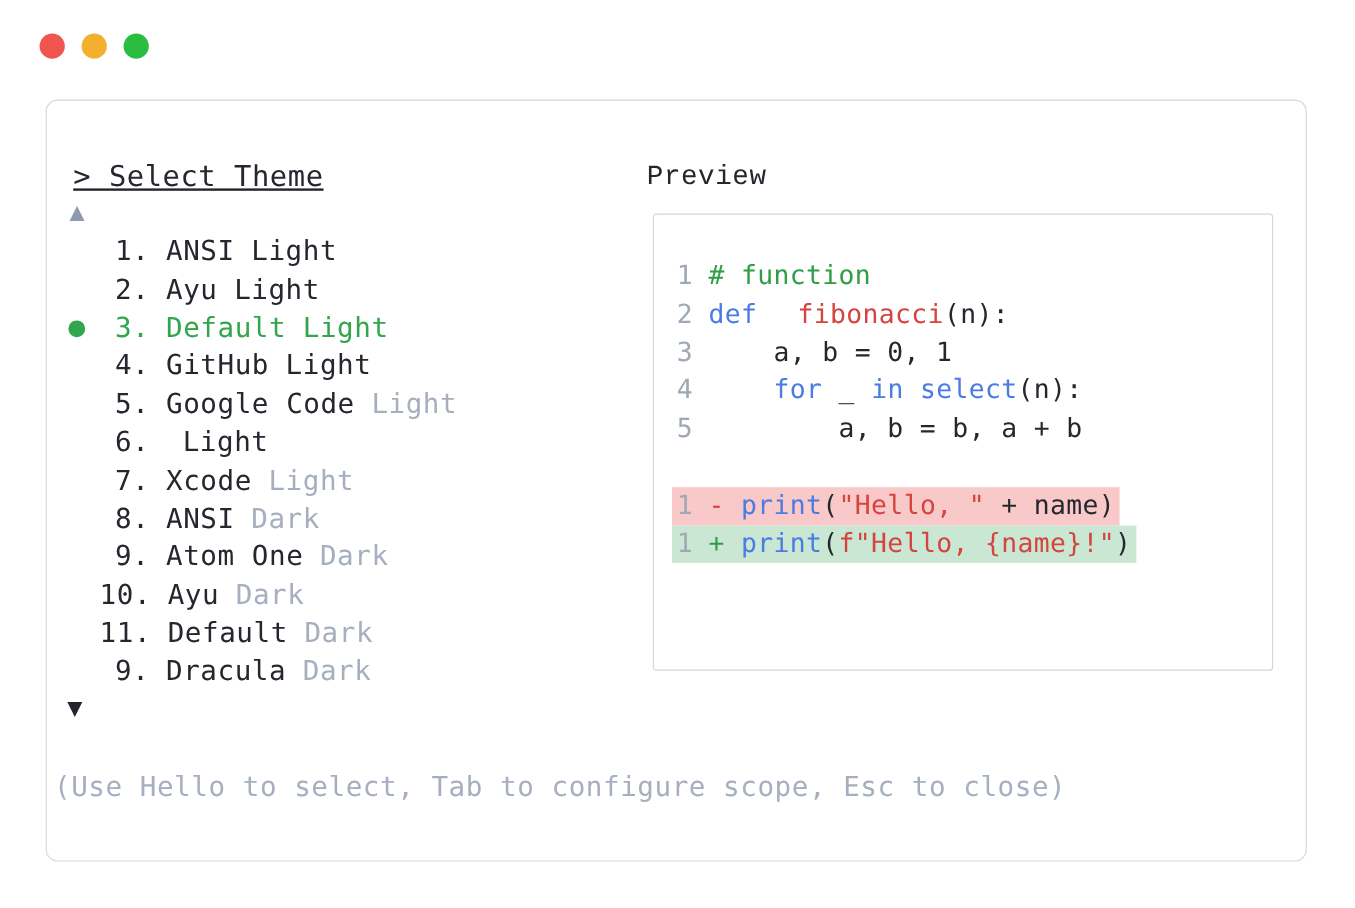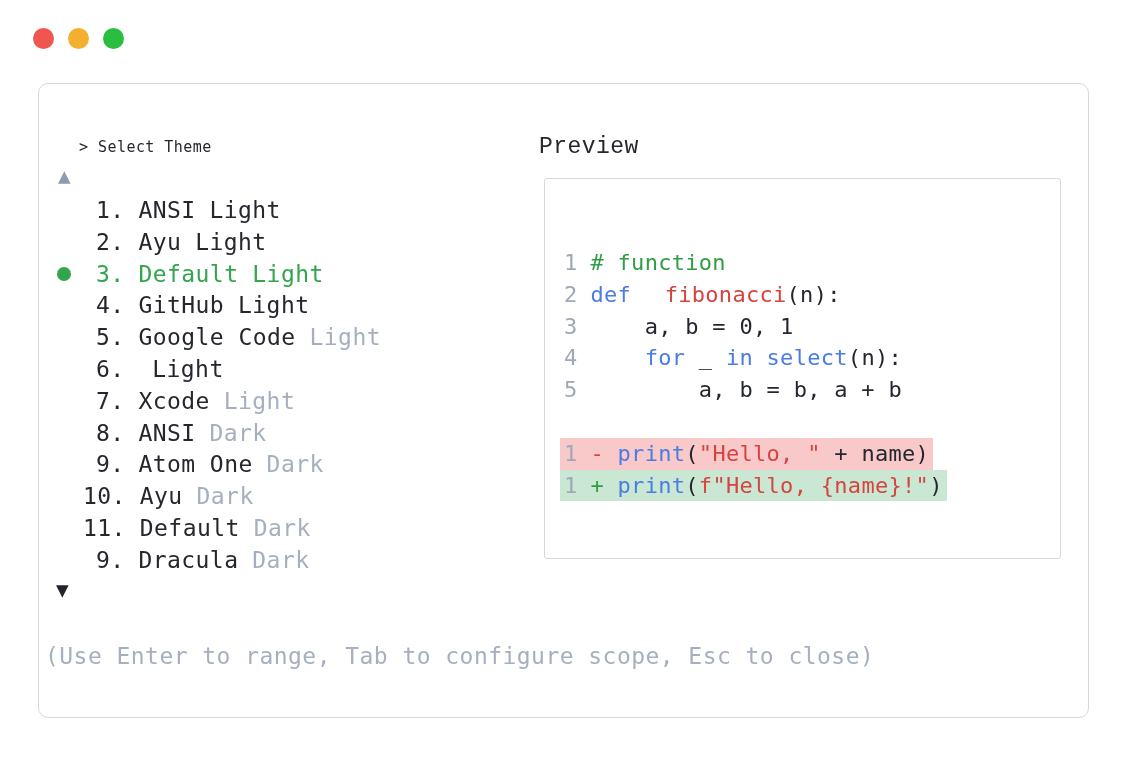--- a/index.html
+++ b/index.html
@@ -28,22 +28,22 @@
   .tl-yellow{left:68px;background:var(--traffic-yellow);}
   .tl-green{left:103px;background:var(--traffic-green);}
 
   
   .panel{
     position:absolute;left:38px;top:83px;width:1051px;height:635px;
     border:1.5px solid var(--border-gray);border-radius:10px;background:#ffffff;
   }
 
   .prompt{
-    position:absolute;left:40px;top:47px;
-    font-size:15px;letter-spacing:.45px;line-height:32px;white-space:pre;
+    position:absolute;left:22px;top:47px;
+    font-size:24px;letter-spacing:.45px;line-height:32px;white-space:pre;text-decoration:underline;
   }
   .preview-label{
     position:absolute;left:500px;top:47px;
     font-size:23px;letter-spacing:.45px;line-height:32px;font-family:Liberation Mono, monospace;
   }
   .scroll-up{
     position:absolute;left:19px;top:80px;
     font-size:21px;line-height:24px;color:var(--arrow-up-gray);
   }
   .scroll-down{
@@ -63,21 +63,21 @@
 
   .footer-hint{
     position:absolute;left:6px;top:556px;
     font-size:23px;letter-spacing:.45px;line-height:32px;color:var(--muted-gray);white-space:pre;
   }
 
   
   .preview-box{
     position:absolute;left:505px;top:94px;width:517px;height:381px;
     border:1.5px solid var(--border-gray);border-radius:3px;background:#ffffff;
-    padding:68px 0 0 19px;overflow:hidden;
+    padding:36px 0 0 19px;overflow:hidden;
   }
   .code-line{
     height:31.8px;line-height:31.8px;font-size:22px;letter-spacing:.3px;white-space:pre;
   }
   .ln{display:inline-block;width:1ch;margin-right:1ch;text-align:right;color:var(--line-number-gray);}
   .hl{display:inline-block;padding:0 4px;margin-left:-4px;height:31.8px;}
   .hl.removed{background:var(--diff-removed-bg);}
   .hl.added{background:var(--diff-added-bg);}
   .tk-plain{color:var(--text-dark);}
   .tk-keyword{color:var(--keyword-blue);}
@@ -112,21 +112,21 @@
       <div class="theme-row"><span class="dot-col"></span><span class="num">7.</span><span class="tname">Xcode</span><span class="suffix muted">Light</span></div>
       <div class="theme-row"><span class="dot-col"></span><span class="num">8.</span><span class="tname">ANSI</span><span class="suffix muted">Dark</span></div>
       <div class="theme-row"><span class="dot-col"></span><span class="num">9.</span><span class="tname">Atom One</span><span class="suffix muted">Dark</span></div>
       <div class="theme-row"><span class="dot-col"></span><span class="num">10.</span><span class="tname">Ayu</span><span class="suffix muted">Dark</span></div>
       <div class="theme-row"><span class="dot-col"></span><span class="num">11.</span><span class="tname">Default</span><span class="suffix muted">Dark</span></div>
       <div class="theme-row"><span class="dot-col"></span><span class="num">9.</span><span class="tname">Dracula</span><span class="suffix muted">Dark</span></div>
     </div>
 
   <div class="scroll-down">▼</div>
 
-  <div class="footer-hint">(Use Enter to range, Tab to configure scope, Esc to close)</div>
+  <div class="footer-hint">(Use Hello to select, Tab to configure scope, Esc to close)</div>
 
   <div class="preview-box">
       <div class="code-line"><span class="ln">1</span><span class="tk-comment"># function</span></div>
       <div class="code-line"><span class="ln">2</span><span class="tk-keyword">def</span><span class="tk-plain"> </span><span class="tk-func">fibonacci</span><span class="tk-plain">(n):</span></div>
       <div class="code-line"><span class="ln">3</span><span class="tk-plain">    a, b = 0, 1</span></div>
       <div class="code-line"><span class="ln">4</span><span class="tk-plain">    </span><span class="tk-keyword">for</span><span class="tk-plain"> _ </span><span class="tk-keyword">in</span><span class="tk-plain"> </span><span class="tk-keyword">select</span><span class="tk-plain">(n):</span></div>
       <div class="code-line"><span class="ln">5</span><span class="tk-plain">        a, b = b, a + b</span></div>
       <div class="code-line"><span class="ln"></span></div>
       <div class="code-line"><span class="hl removed"><span class="ln">1</span><span class="tk-minus">- </span><span class="tk-keyword">print</span><span class="tk-plain">(</span><span class="tk-string">"Hello, "</span><span class="tk-plain"> + name)</span></span></div>
       <div class="code-line"><span class="hl added"><span class="ln">1</span><span class="tk-plus">+ </span><span class="tk-keyword">print</span><span class="tk-plain">(</span><span class="tk-string">f"Hello, {name}!"</span><span class="tk-plain">)</span></span></div>

